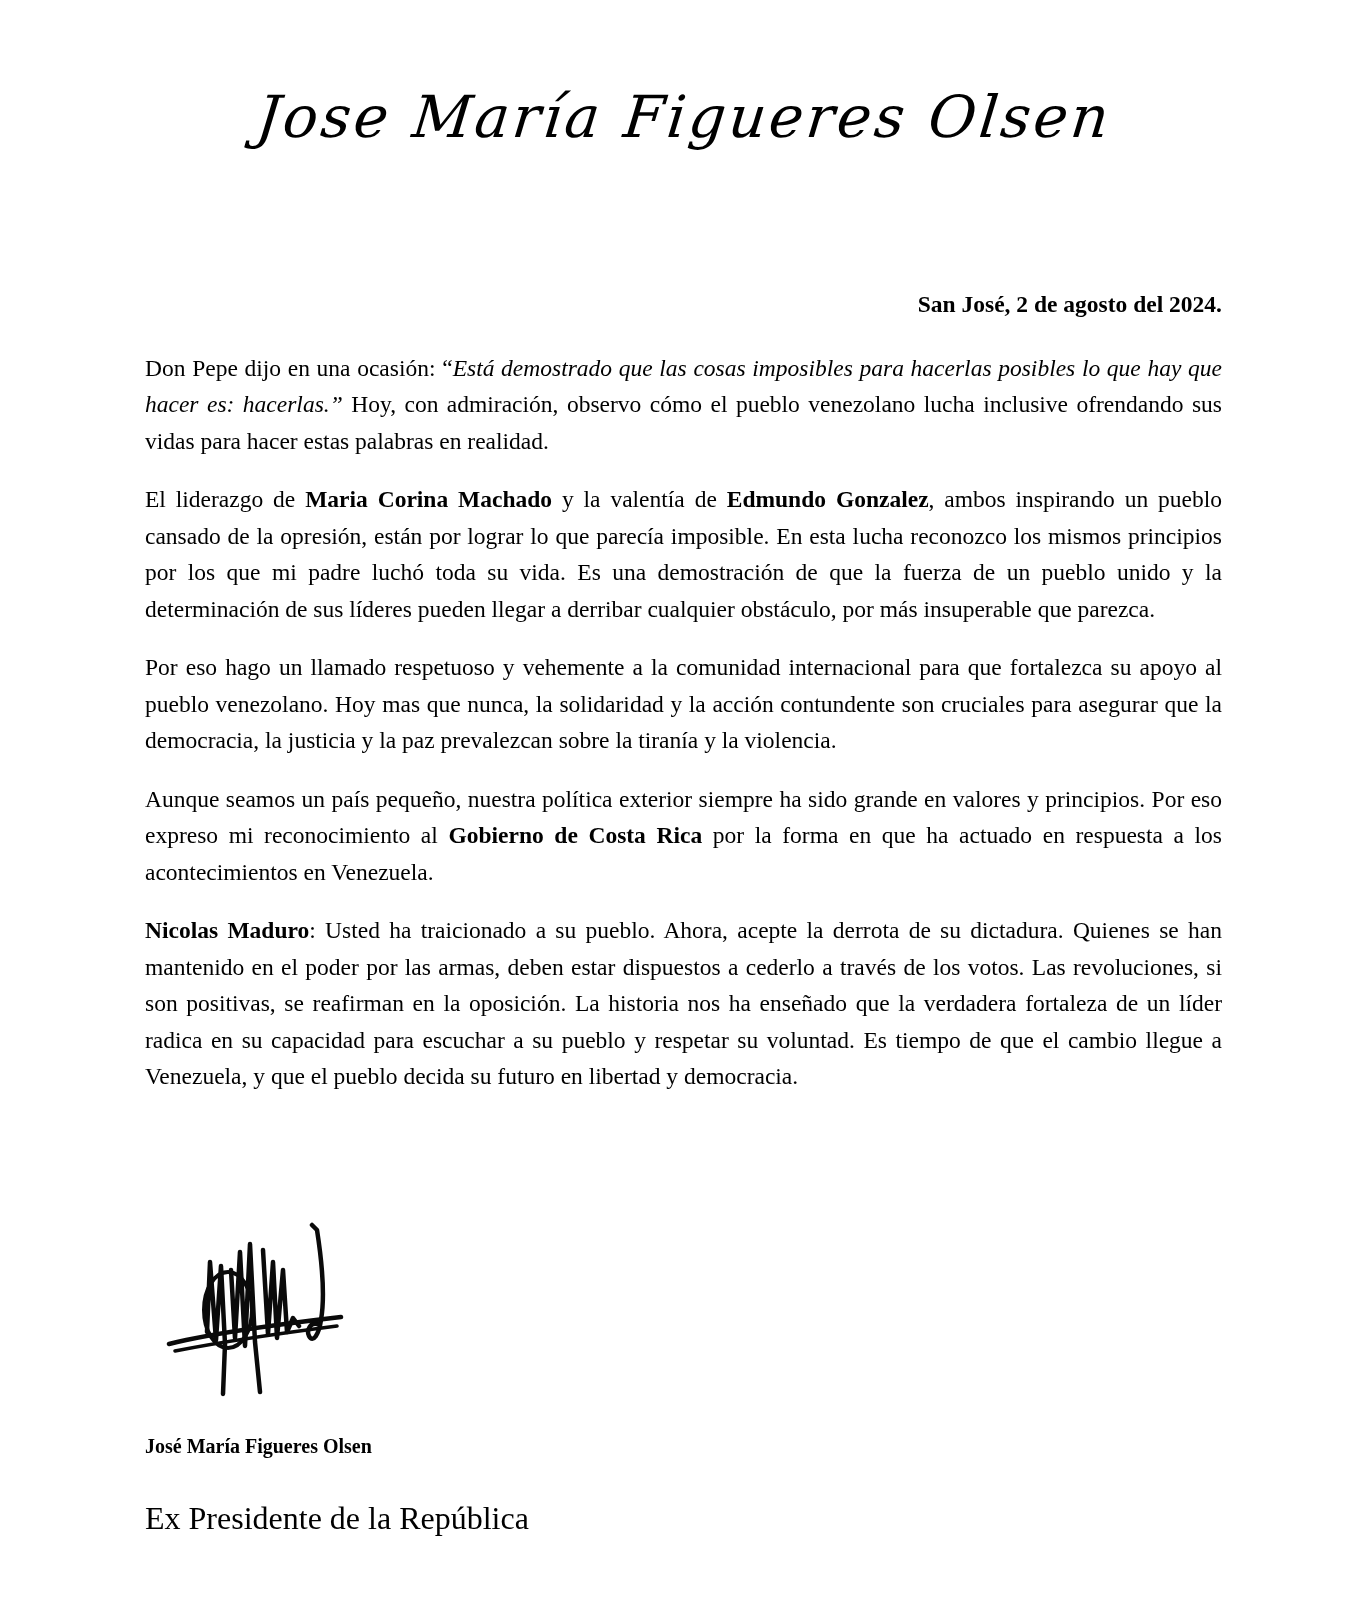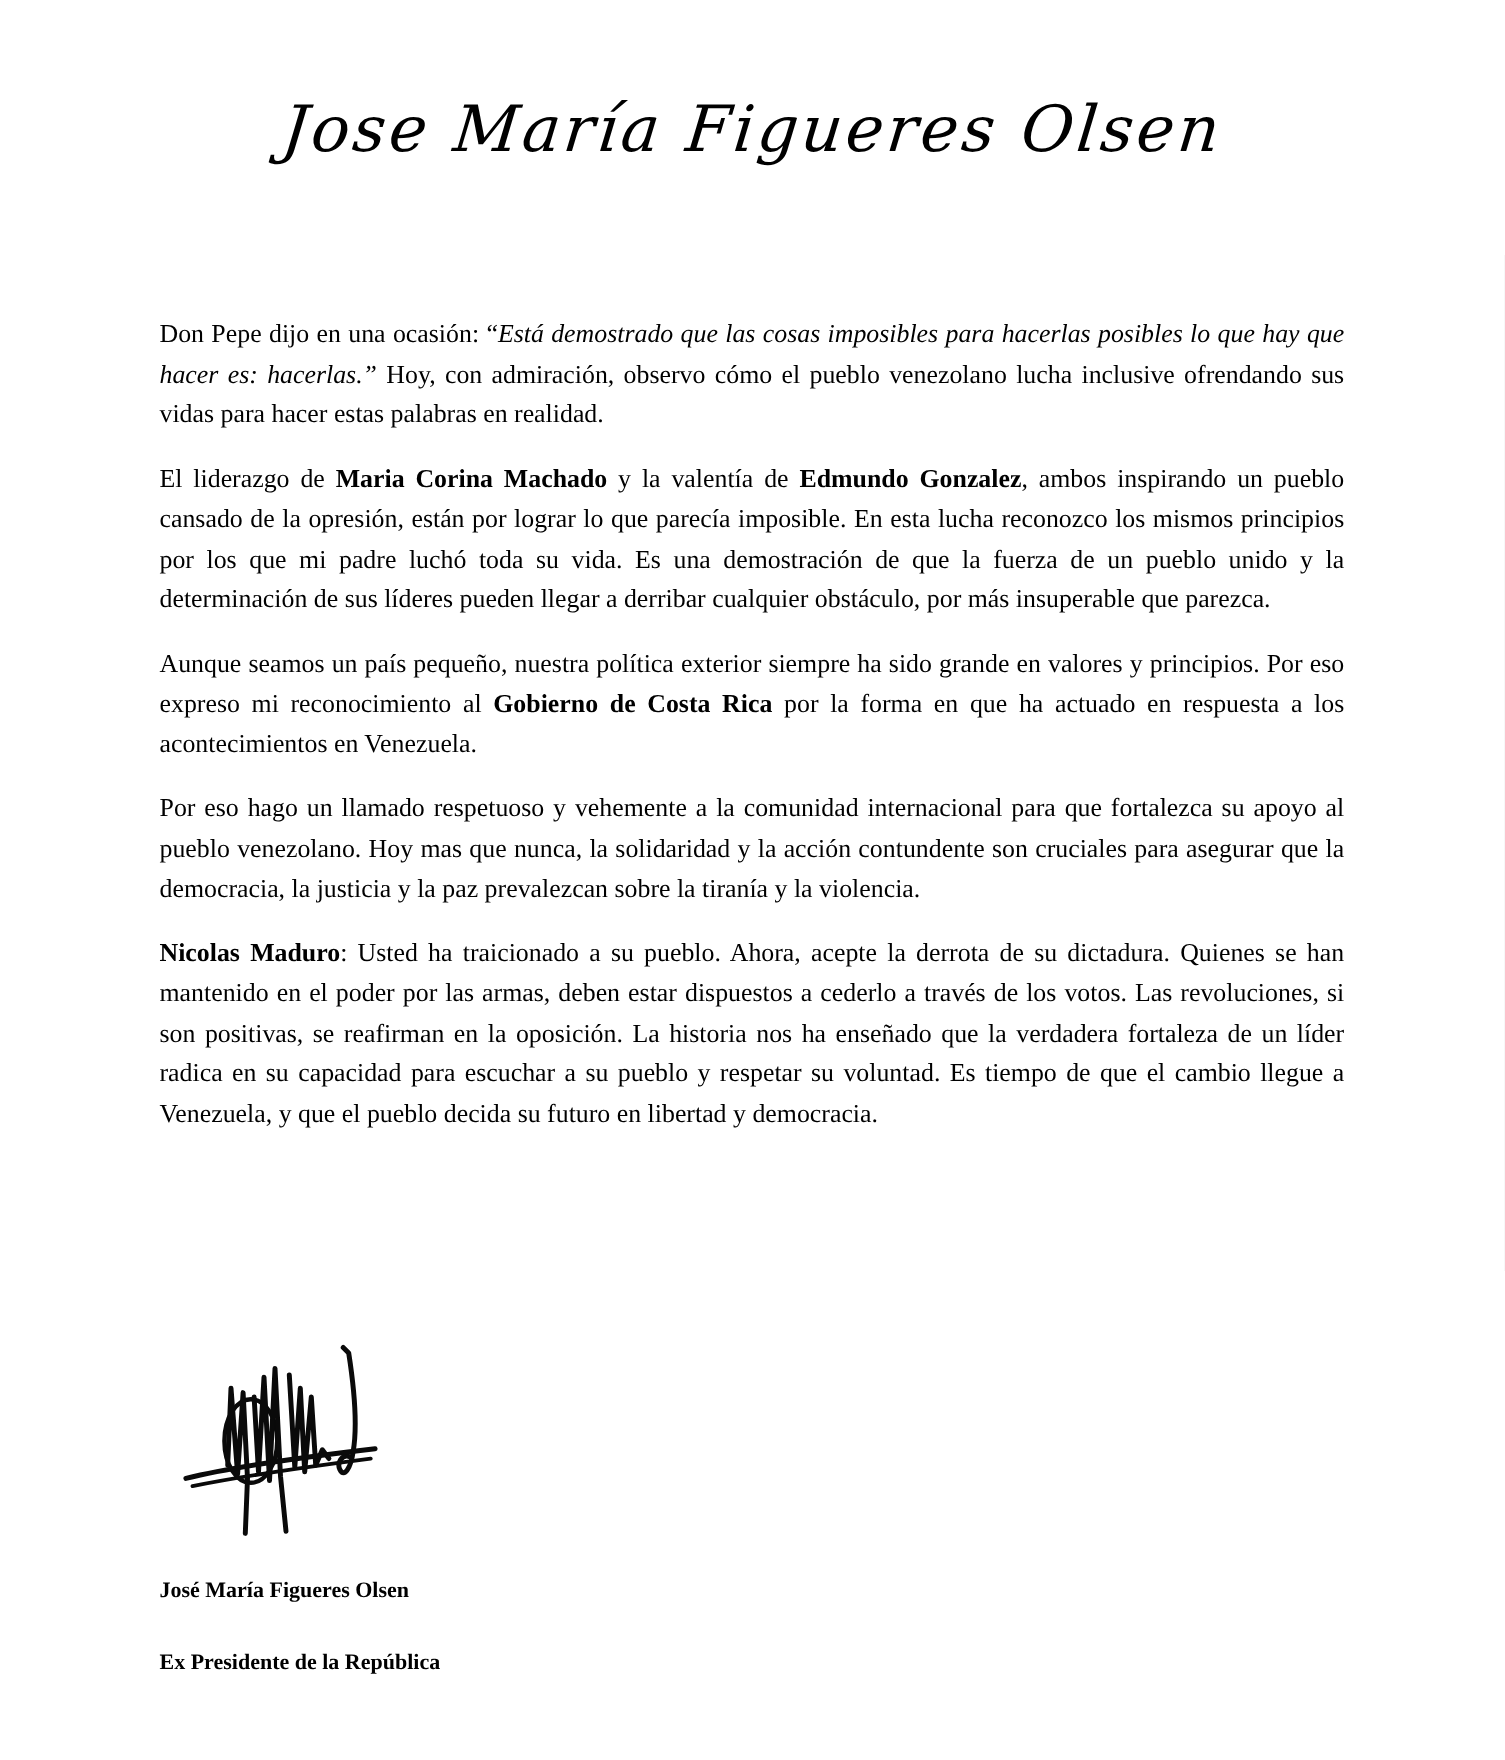--- a/index.html
+++ b/index.html
@@ -57,37 +57,38 @@
     position: absolute;
     top: 1435px;
     left: 145px;
     font-size: 20px;
     font-weight: bold;
   }
   .sig-title {
     position: absolute;
     top: 1500px;
     left: 145px;
-    font-size: 20px;
-    font-weight: bold;
+    font-size: 32px;
+    font-weight: normal;
   }
 </style>
 </head>
 <body>
 
 <div class="page">
 
   <div class="letterhead">Jose María Figueres Olsen</div>
 
   <div class="content">
+    <div class="date-line">San José, 2 de agosto del 2024.</div>
 
     <p class="para"><span class="seg-normal">Don Pepe dijo en una ocasión: “</span><span class="seg-italic">Está demostrado que las cosas imposibles para hacerlas posibles lo que hay que hacer es: hacerlas.”</span><span class="seg-normal"> Hoy, con admiración, observo cómo el pueblo venezolano lucha inclusive ofrendando sus vidas para hacer estas palabras en realidad.</span></p>
     <p class="para"><span class="seg-normal">El liderazgo de </span><span class="seg-bold">Maria Corina Machado</span><span class="seg-normal"> y la valentía de </span><span class="seg-bold">Edmundo Gonzalez</span><span class="seg-normal">, ambos inspirando un pueblo cansado de la opresión, están por lograr lo que parecía imposible. En esta lucha reconozco los mismos principios por los que mi padre luchó toda su vida. Es una demostración de que la fuerza de un pueblo unido y la determinación de sus líderes pueden llegar a derribar cualquier obstáculo, por más insuperable que parezca.</span></p>
+    <p class="para"><span class="seg-normal">Por eso hago un llamado respetuoso y vehemente a la comunidad internacional para que fortalezca su apoyo al pueblo venezolano. Hoy mas que nunca, la solidaridad y la acción contundente son cruciales para asegurar que la democracia, la justicia y la paz prevalezcan sobre la tiranía y la violencia.</span></p>
     <p class="para"><span class="seg-normal">Aunque seamos un país pequeño, nuestra política exterior siempre ha sido grande en valores y principios. Por eso expreso mi reconocimiento al </span><span class="seg-bold">Gobierno de Costa Rica</span><span class="seg-normal"> por la forma en que ha actuado en respuesta a los acontecimientos en Venezuela.</span></p>
-    <p class="para"><span class="seg-normal">Por eso hago un llamado respetuoso y vehemente a la comunidad internacional para que fortalezca su apoyo al pueblo venezolano. Hoy mas que nunca, la solidaridad y la acción contundente son cruciales para asegurar que la democracia, la justicia y la paz prevalezcan sobre la tiranía y la violencia.</span></p>
     <p class="para"><span class="seg-bold">Nicolas Maduro</span><span class="seg-normal">: Usted ha traicionado a su pueblo. Ahora, acepte la derrota de su dictadura. Quienes se han mantenido en el poder por las armas, deben estar dispuestos a cederlo a través de los votos. Las revoluciones, si son positivas, se reafirman en la oposición. La historia nos ha enseñado que la verdadera fortaleza de un líder radica en su capacidad para escuchar a su pueblo y respetar su voluntad. Es tiempo de que el cambio llegue a Venezuela, y que el pueblo decida su futuro en libertad y democracia.</span></p>
   </div>
 
   <svg class="signature-svg" viewBox="0 0 180 180" xmlns="http://www.w3.org/2000/svg" fill="none" stroke="#0a0a0a" stroke-width="4.5" stroke-linecap="round" stroke-linejoin="round">
 
     <ellipse cx="63" cy="88" rx="24" ry="38" stroke-width="4"></ellipse>
 
     <path d="M42 110 L45 40 L51 118 L56 44 L60 122 L58 172"></path>
     <path d="M66 48 L70 116 L75 30 L80 124 L85 22 L90 120 L95 170"></path>
     <path d="M98 28 L103 112 L108 40 L112 116 L118 48 L122 110 L128 96 L134 104"></path>

